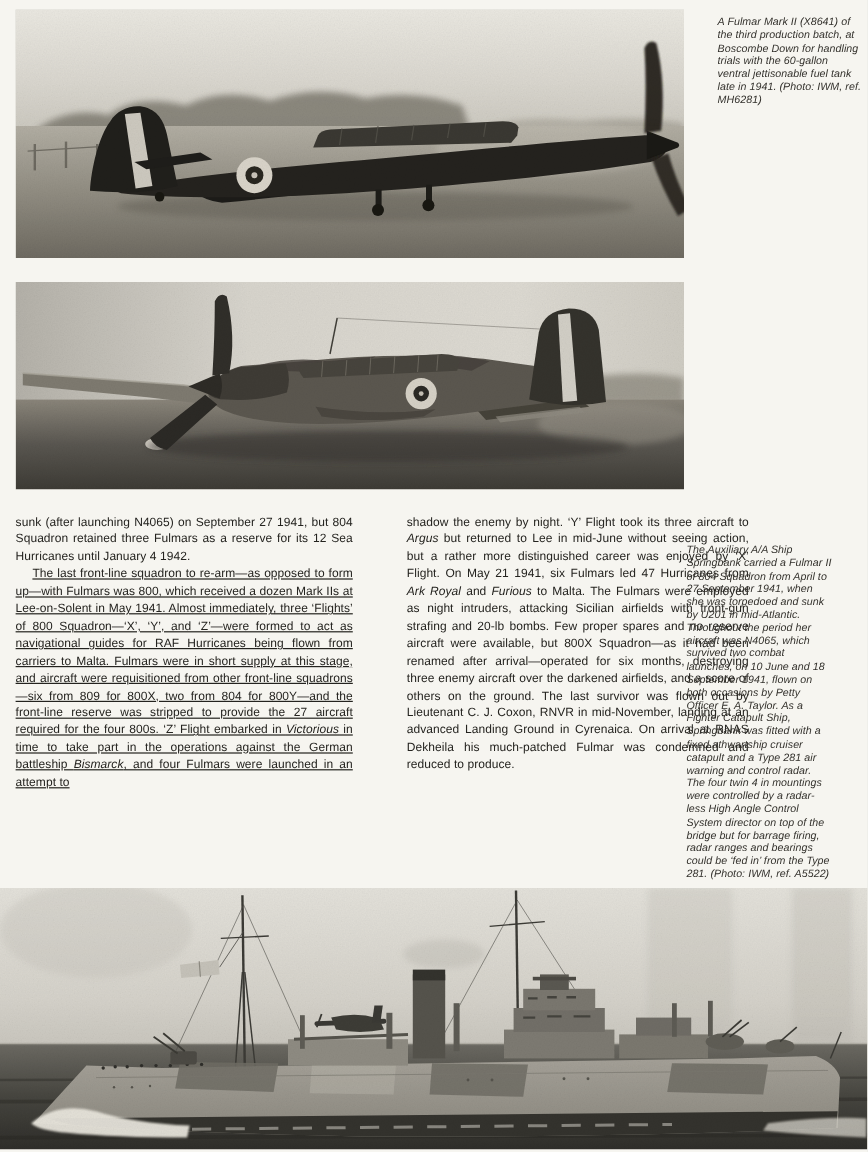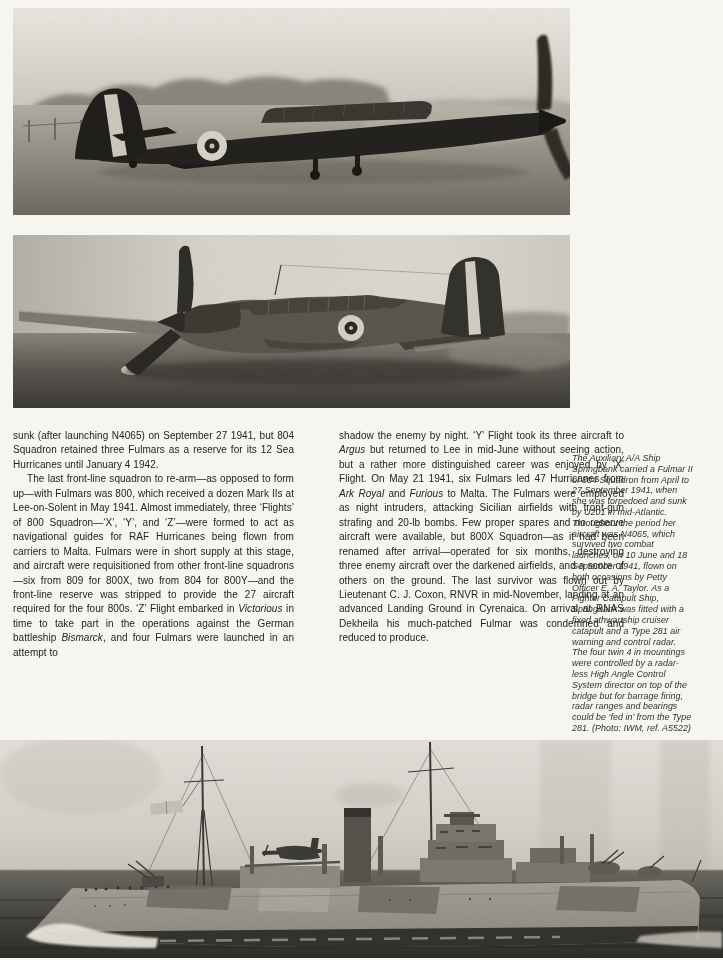--- a/index.html
+++ b/index.html
@@ -22,21 +22,21 @@
   #caption-fulmar-trials { left:598px; top:13px;  width:121px; }
   #caption-springbank    { left:572px; top:453px; width:121px; }
 
   .article-col {
     position:absolute; top:429px; font-size:10px; line-height:14.45px;
     text-align:justify; color:#24231f; letter-spacing:0.05px;
   }
   #col-left  { left:13px;  width:281px; }
   #col-right { left:303px; width:285px;margin-left:36px; }
   .para { margin:0; }
-  .para.indent { text-indent:14px; }
+  .para.indent { text-indent:14px;text-decoration:underline; }
   .para i { font-style:italic; }
 </style>
 </head>
 <body>
 
 <div class="page">
 
   <div class="photo" id="photo-fulmar-trials">
     <svg viewBox="0 0 557 207" preserveAspectRatio="none">
       <defs>
@@ -90,20 +90,21 @@
         <circle cx="344" cy="163" r="5" fill="#181711"></circle>
         <circle cx="120" cy="156" r="4" fill="#181711"></circle>
         <path d="M526,101 L552,111 Q554,113 552,115 L526,125 Z" fill="#1a1915"></path>
         <path d="M534,28 Q542,60 538,101 L524,103 Q526,62 524,32 Q528,24 534,28 Z" fill="#26241f" opacity="0.95" filter="url(#p1soft2)"></path>
         <path d="M530,124 Q538,148 552,172 L562,166 Q550,142 544,120 Z" fill="#26241f" opacity="0.9" filter="url(#p1soft2)"></path>
       </g>
       <rect width="557" height="207" filter="url(#grain1)" opacity="0.13" style="mix-blend-mode:multiply"></rect>
     </svg>
   </div>
 
+  <div class="caption" id="caption-fulmar-trials">A Fulmar Mark II (X8641) of the third production batch, at Boscombe Down for handling trials with the 60-gallon ventral jettisonable fuel tank late in 1941. (Photo: IWM, ref. MH6281)</div>
 
   <div class="photo" id="photo-fulmar-parked">
     <svg viewBox="0 0 557 173" preserveAspectRatio="none">
       <defs>
         <linearGradient id="p2sky" x1="0" y1="0" x2="1" y2="0">
           <stop offset="0" stop-color="#b4b1a9"></stop>
             <stop offset="0.35" stop-color="#d8d5cd"></stop>
             <stop offset="0.75" stop-color="#dddad2"></stop>
             <stop offset="1" stop-color="#cfccc3"></stop>
         </linearGradient>

